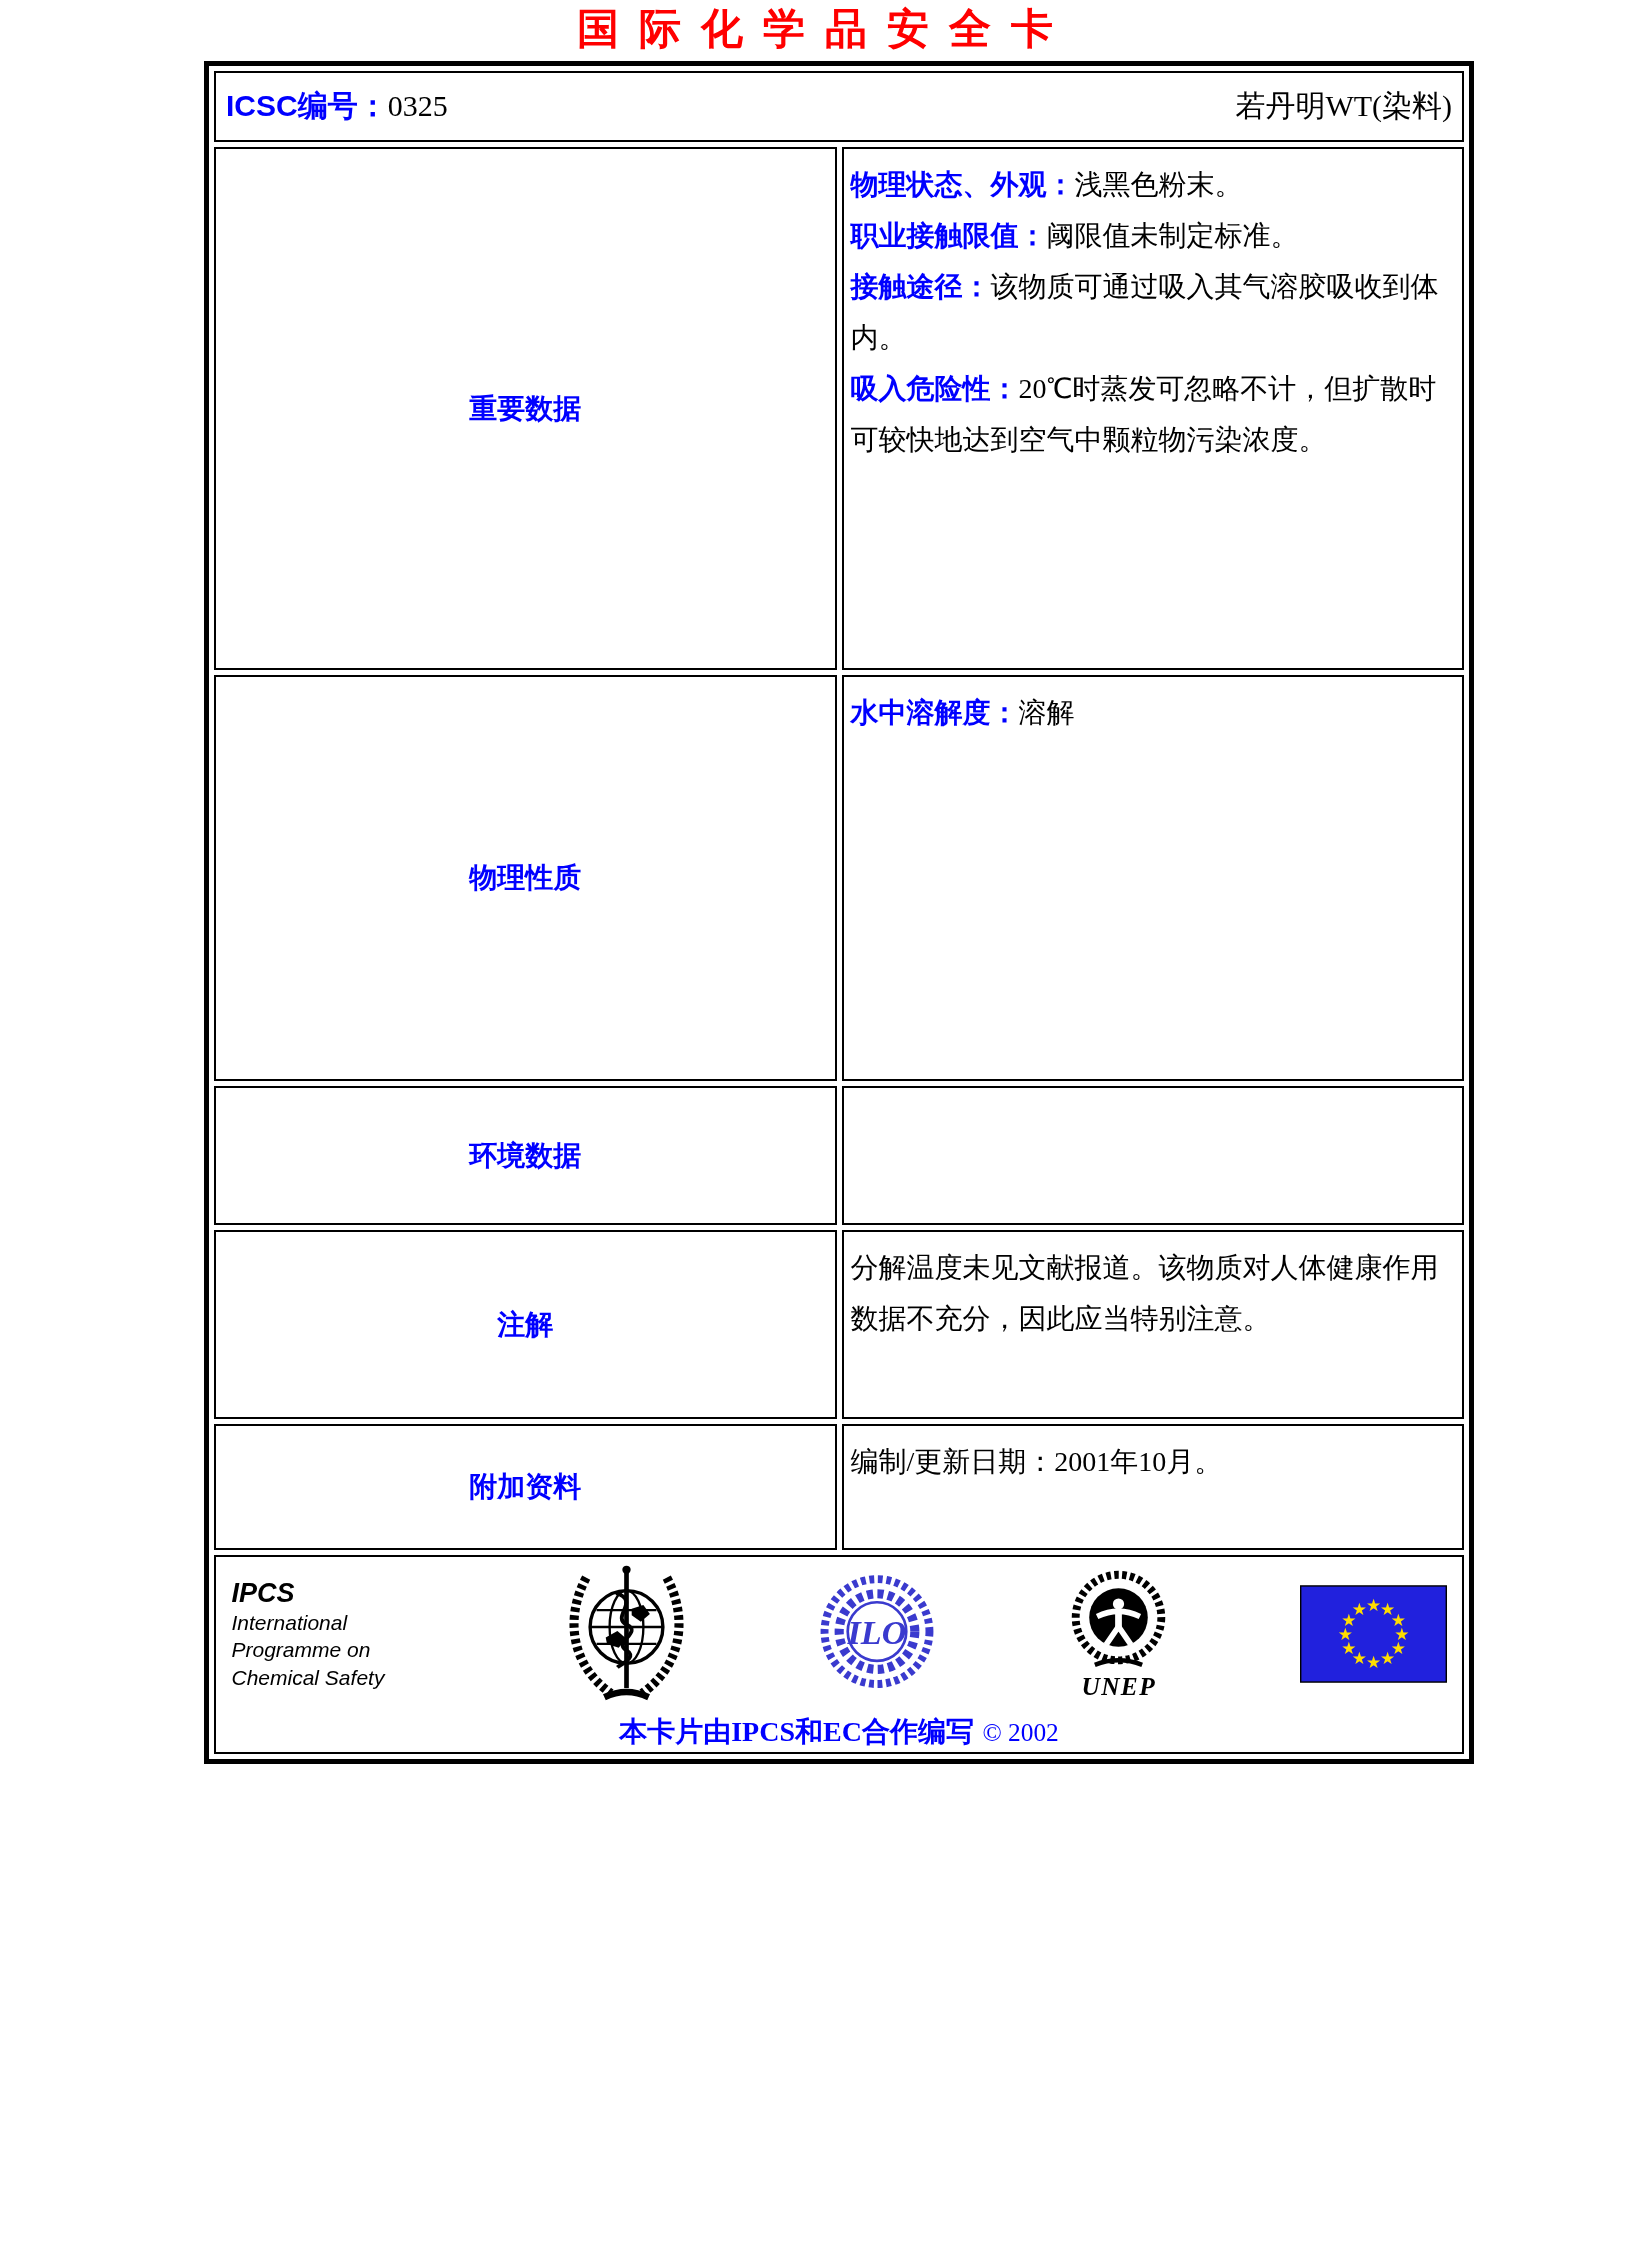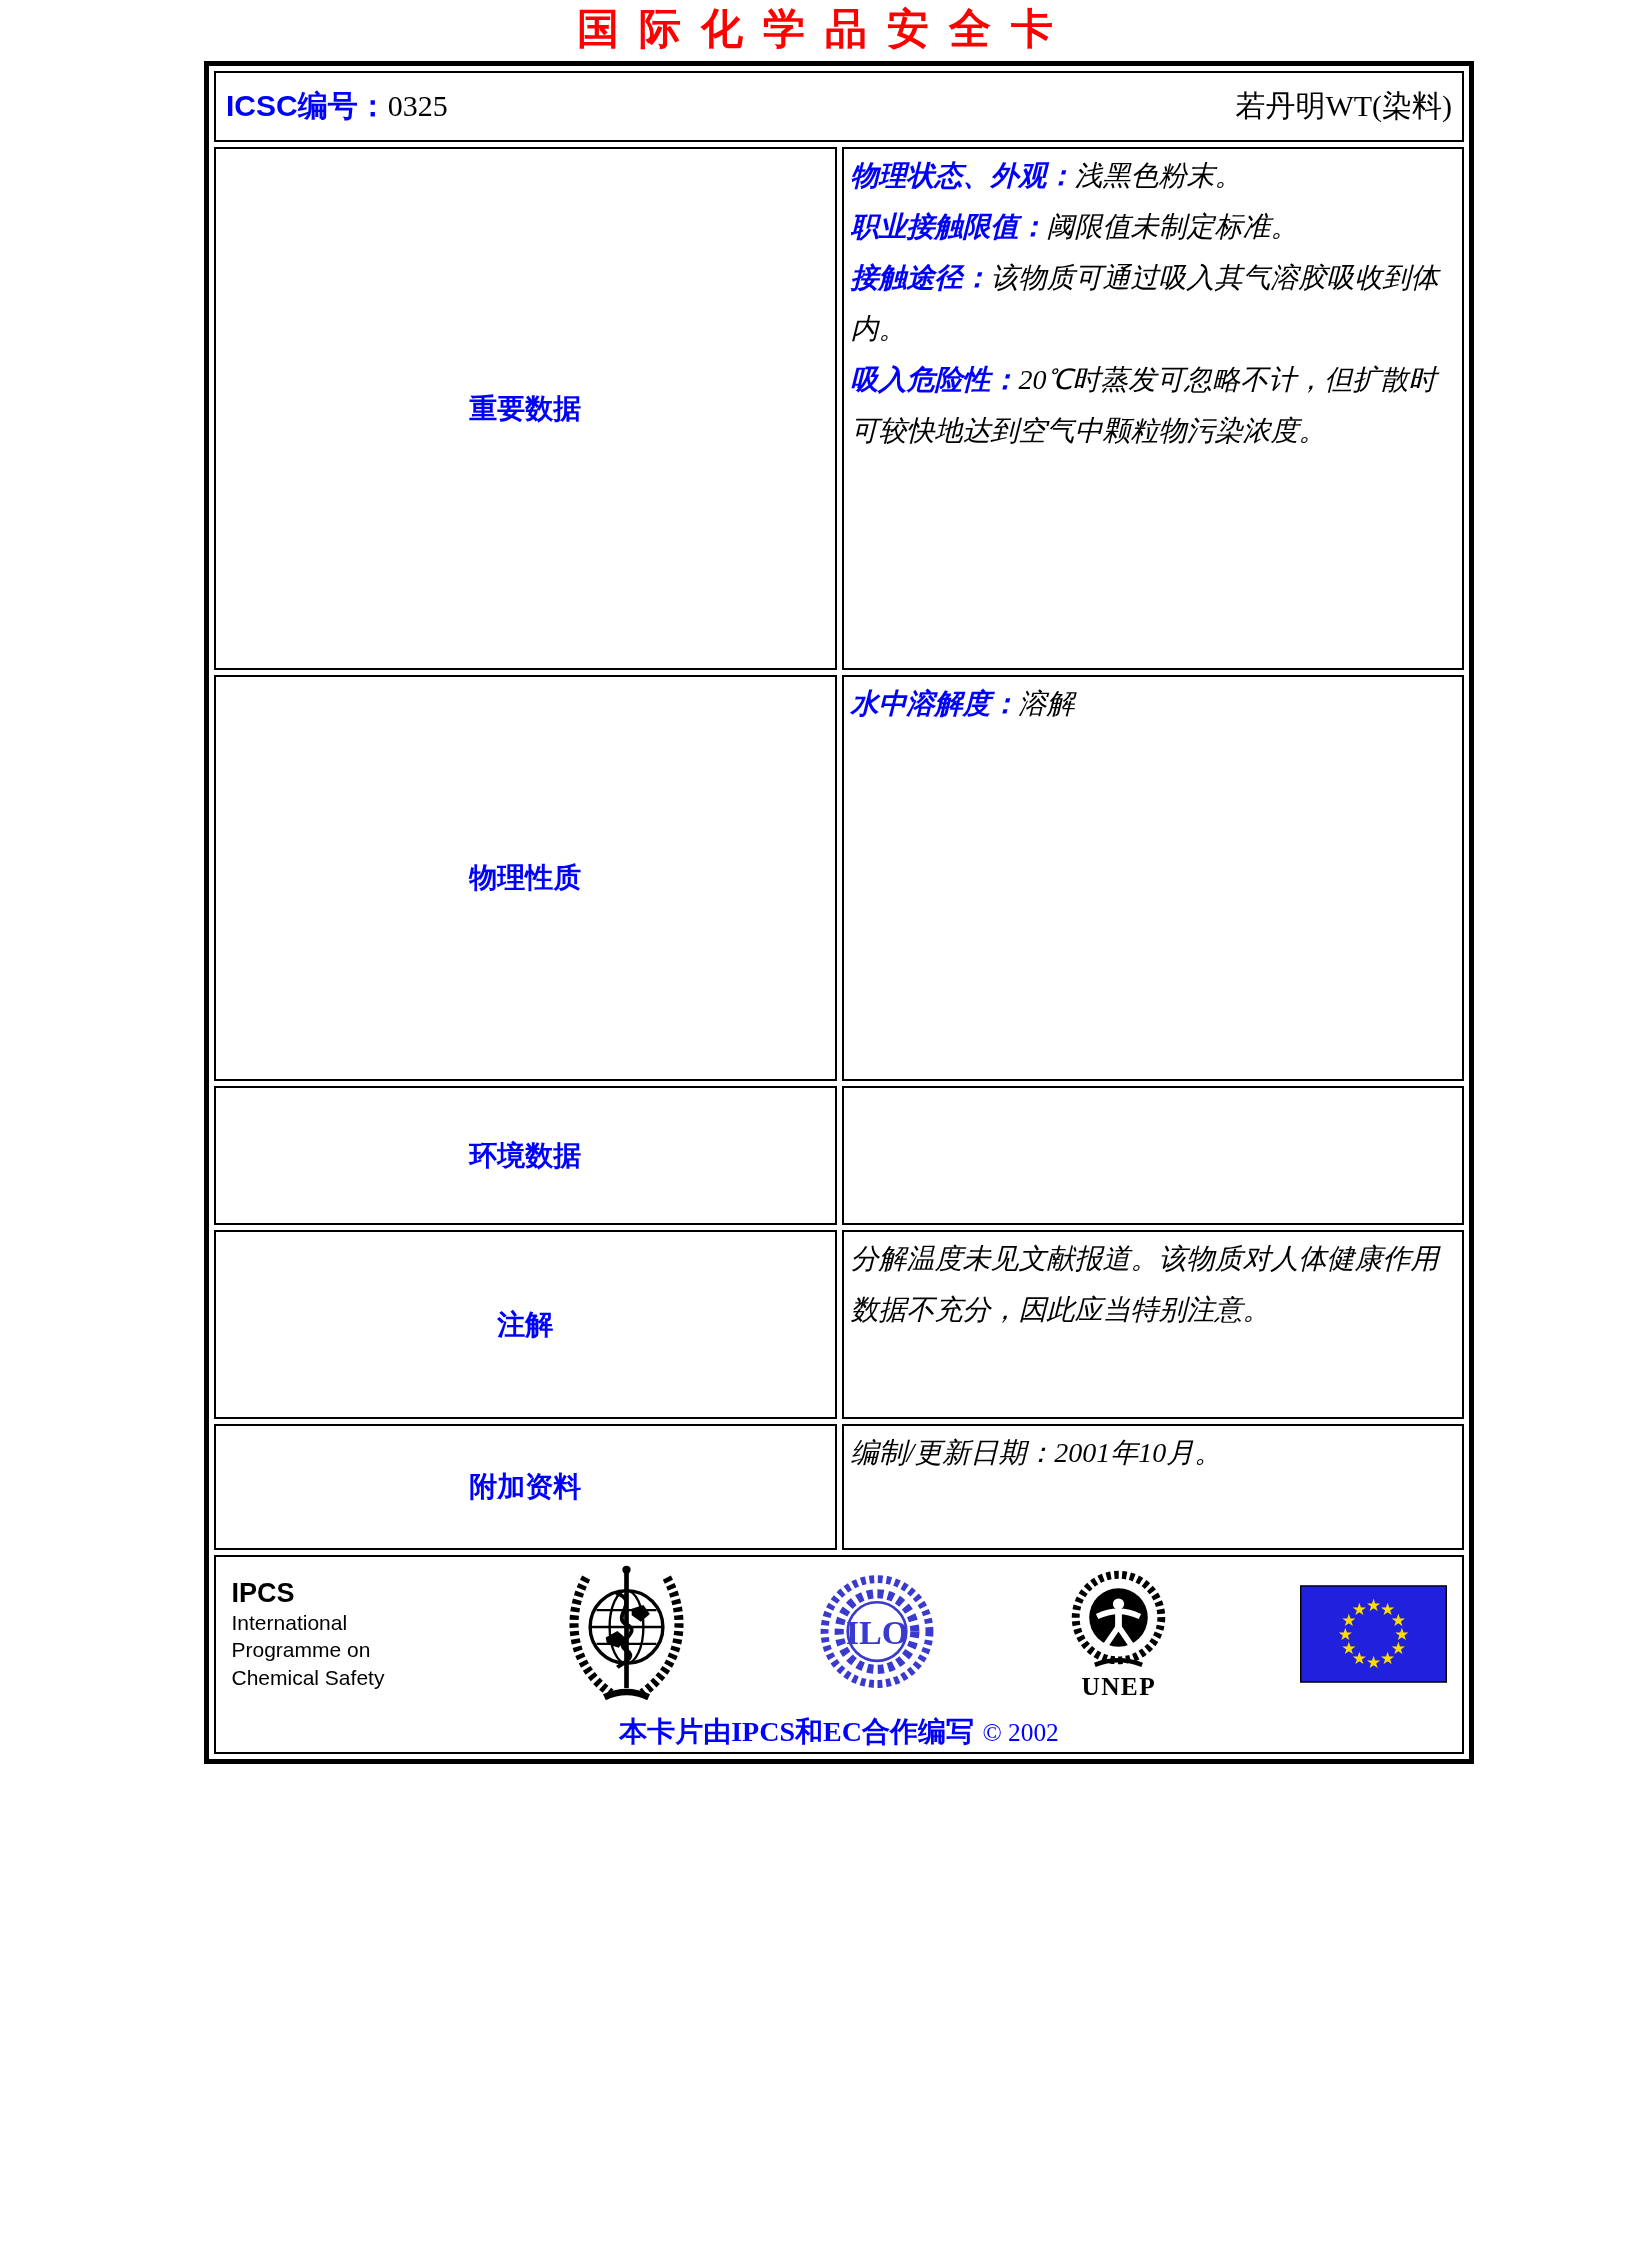--- a/index.html
+++ b/index.html
@@ -42,21 +42,21 @@
     width: 178px;
     vertical-align: middle;
     text-align: center;
   }
   .lbl {
     font-family: "Liberation Sans", sans-serif;
     font-weight: bold;
     font-size: 28px;
     color: #0000ff;
   }
-  td.content-cell { padding: 1px 7px; font-style: italic; }
+  td.content-cell { padding: 10px 7px; }
   .line { font-size: 28px; line-height: 51px; }
   .k {
     font-family: "Liberation Sans", sans-serif;
     font-weight: bold;
     color: #0000ff;
   }
   .v { font-family: "Liberation Serif", serif; color:#000; }
   
   .h-header td { height: 71px; }
   .h-r1 td { height: 523px; }
@@ -72,21 +72,21 @@
     padding: 0 10px;
   }
   .header-flex { display:flex; justify-content:space-between; align-items:center; }
   .header-flex .k { font-size: 30px; }
   .header-flex .v { font-size: 30px; }
 
   
   td.footer-cell { vertical-align: top; padding: 7px 7px 2.8px 7px; }
   .logo-row {
     display:flex; justify-content:space-between; align-items:center;
-    height: 141px; padding: 0 8.5px;
+    height: 141px; padding: 0 8.5px; font-style: italic;
   }
   .ipcs-block { font-family: "Liberation Sans", sans-serif; width: 205px; }
   .ipcs-acronym { font-weight:bold; font-size: 27px; line-height:1.15; }
   .ipcs-line { font-size: 21px; line-height: 1.3; }
   .unep-block { text-align:center; }
   .unep-caption {
     font-family: "Liberation Serif", serif;
     font-weight: bold; font-size: 25.4px; letter-spacing: 1.4px;
     margin-top: -4.2px;
   }

